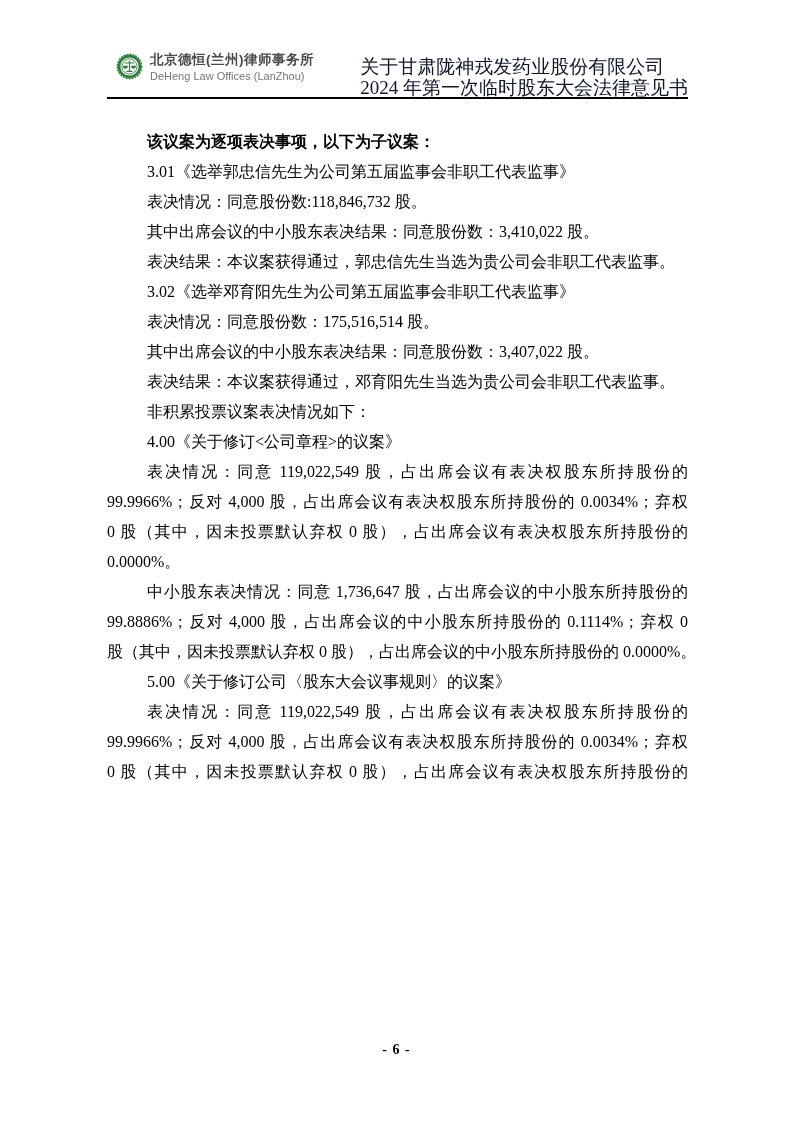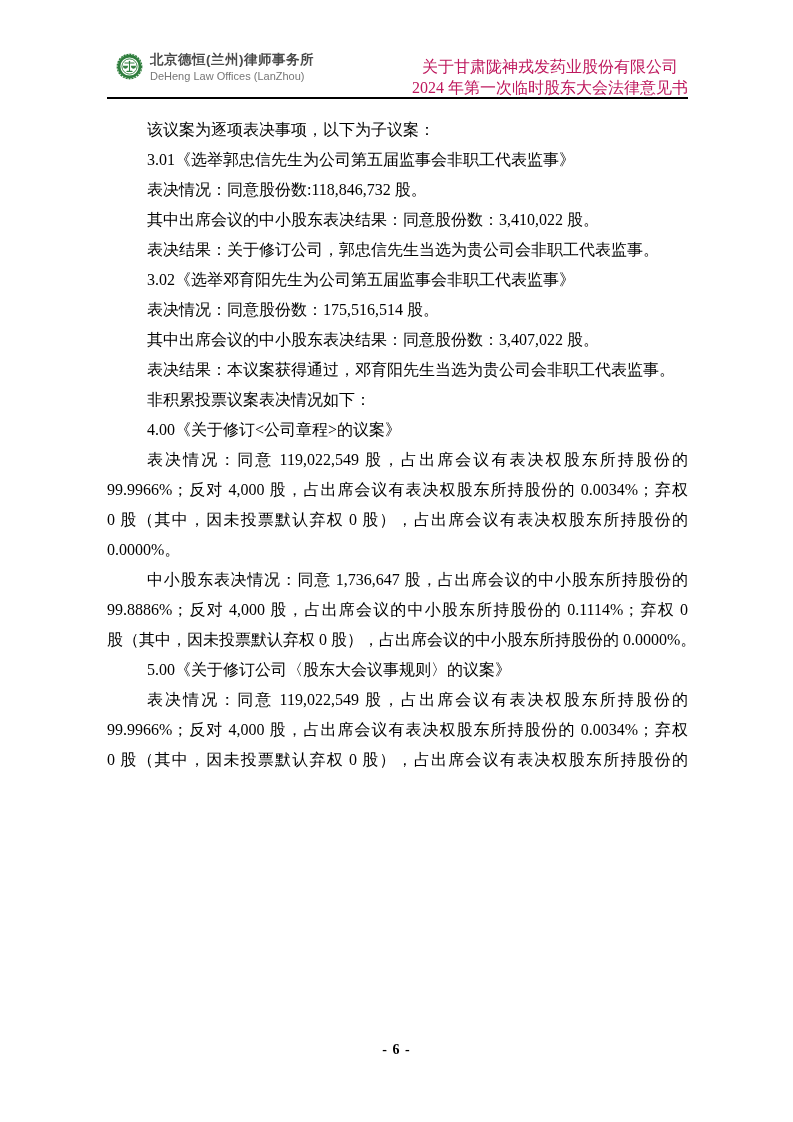--- a/index.html
+++ b/index.html
@@ -39,24 +39,24 @@
     font-size: 11px;
     font-weight: 400;
     color: #767676;
     line-height: 14px;
     margin-top: 1px;
   }
   .doc-title {
     position: absolute;
     right: 105px;
     top: 56px;
-    text-align: center;
-    font-size: 16px;
+    text-align: left;
+    font-size: 19px;
     line-height: 21px;
-    color: #be185d;
+    color: #0f172a;
   }
   .header-rule {
     position: absolute;
     left: 107px;
     top: 97px;
     width: 581px;
     height: 2px;
     background: #000000;
   }
 
@@ -64,21 +64,21 @@
   .doc-body {
     position: absolute;
     left: 107px;
     top: 115px;
     width: 581px;
     font-size: 16px;
     line-height: 30px;
     color: #000000;
   }
   .para { margin-top: 0; }
-  .para:first-child { margin-top: 0; }
+  .para:first-child { margin-top: 12px; font-weight: bold; }
   .pline { white-space: nowrap; }
   .pline.first { text-indent: 40px; }
   .pline.just {
     text-align: justify;
     text-align-last: justify;
     text-justify: inter-character;
   }
 
   
   .footer {
@@ -133,21 +133,21 @@
       <div class="para">
         <div class="pline first">3.01《选举郭忠信先生为公司第五届监事会非职工代表监事》</div>
       </div>
       <div class="para">
         <div class="pline first">表决情况：同意股份数:118,846,732 股。</div>
       </div>
       <div class="para">
         <div class="pline first">其中出席会议的中小股东表决结果：同意股份数：3,410,022 股。</div>
       </div>
       <div class="para">
-        <div class="pline first">表决结果：关于修订公司，郭忠信先生当选为贵公司会非职工代表监事。</div>
+        <div class="pline first">表决结果：本议案获得通过，郭忠信先生当选为贵公司会非职工代表监事。</div>
       </div>
       <div class="para">
         <div class="pline first">3.02《选举邓育阳先生为公司第五届监事会非职工代表监事》</div>
       </div>
       <div class="para">
         <div class="pline first">表决情况：同意股份数：175,516,514 股。</div>
       </div>
       <div class="para">
         <div class="pline first">其中出席会议的中小股东表决结果：同意股份数：3,407,022 股。</div>
       </div>

